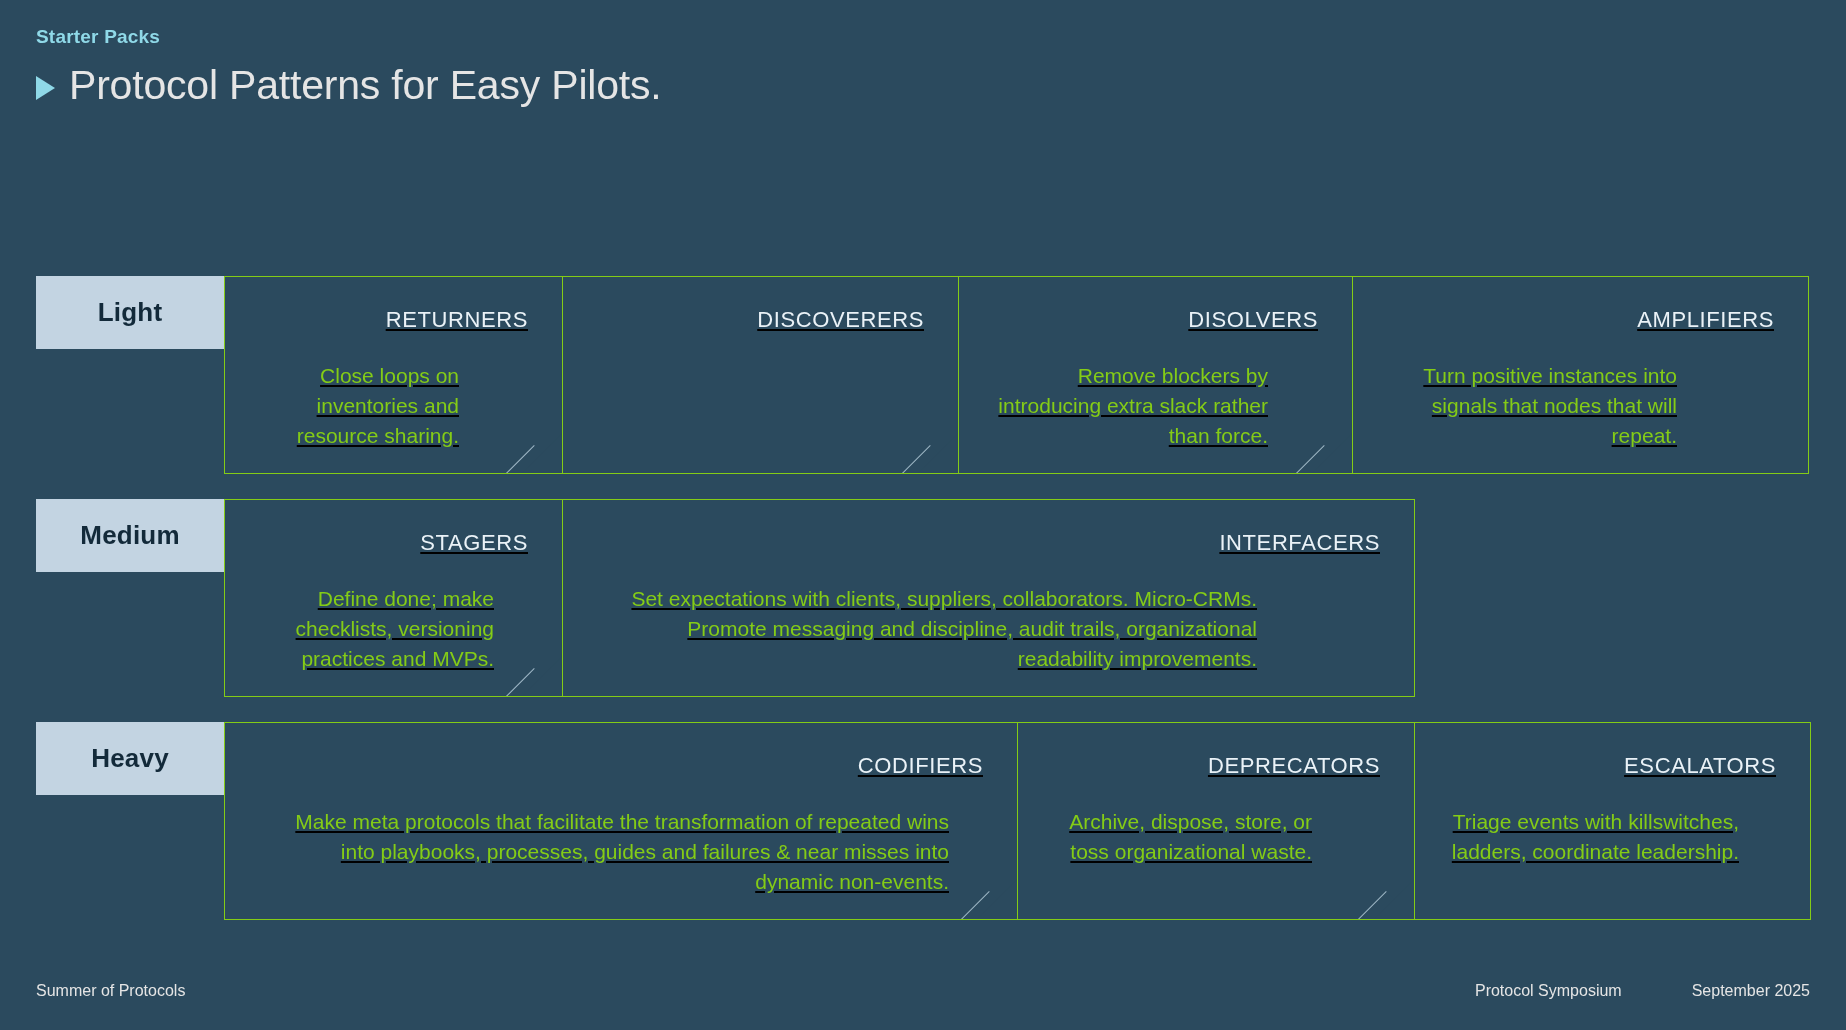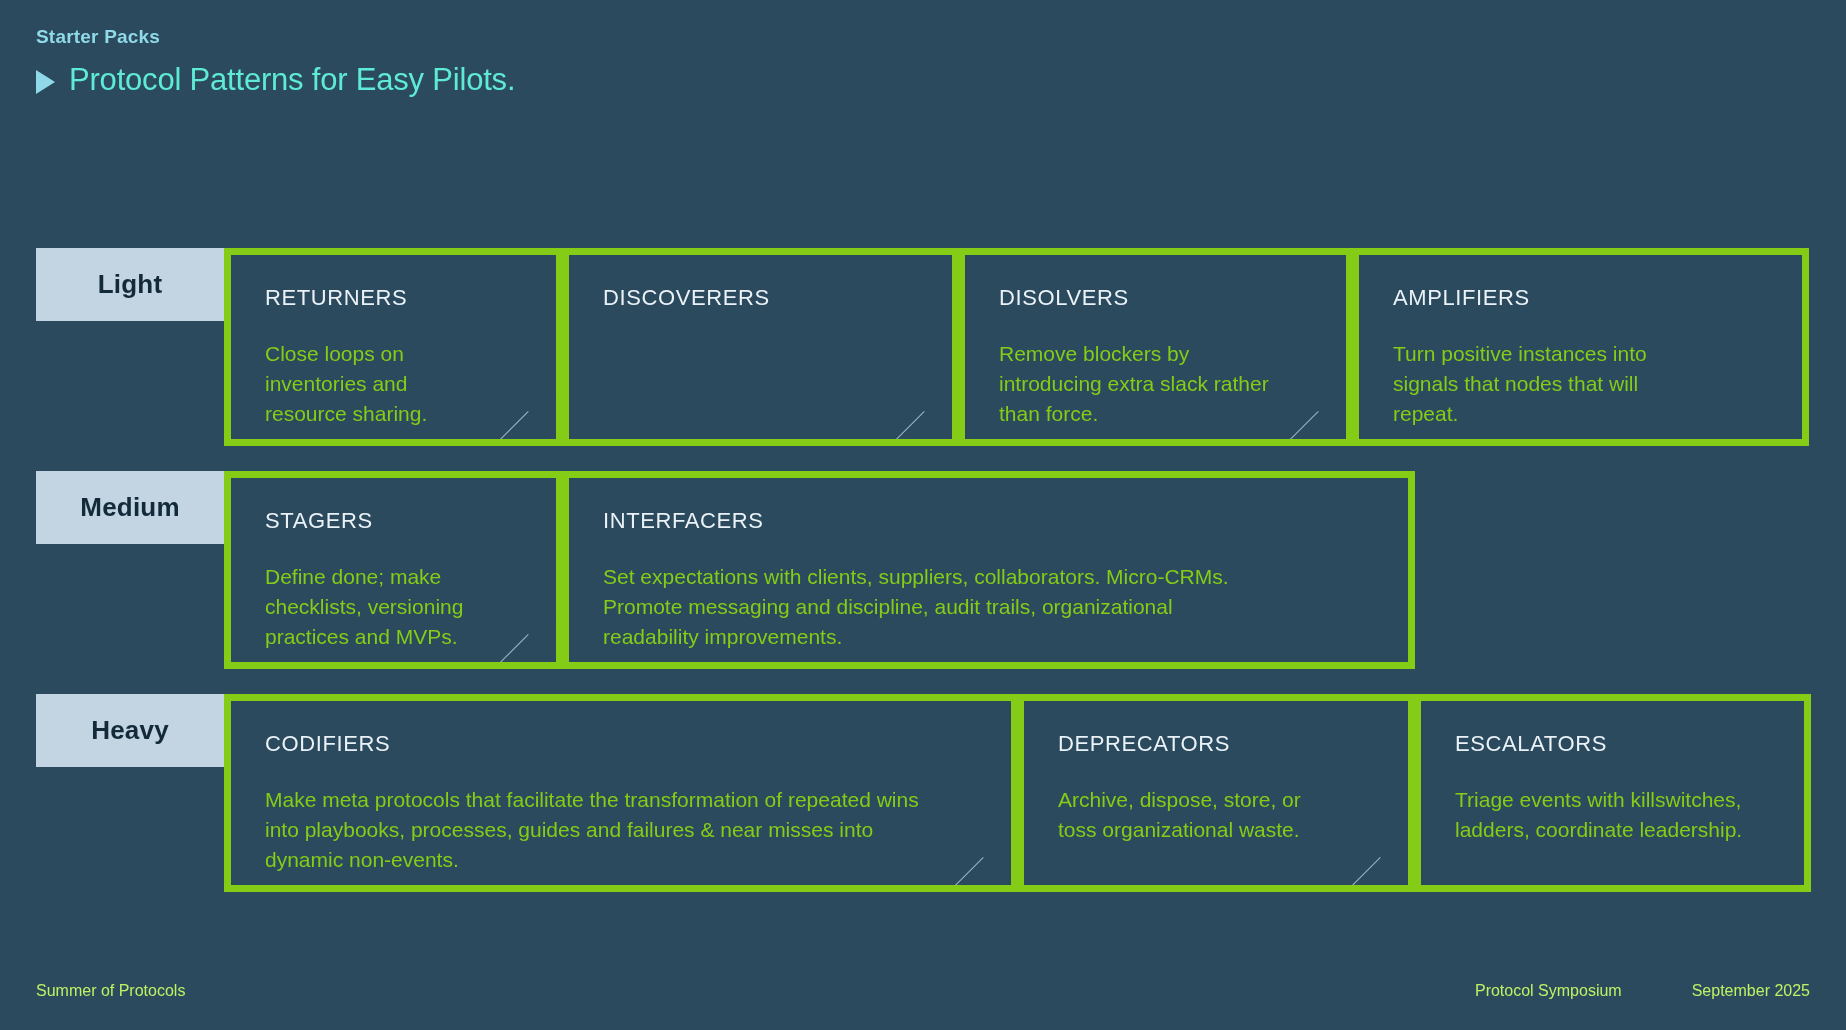--- a/index.html
+++ b/index.html
@@ -40,33 +40,34 @@
   }
   .play-triangle {
     width: 0;
     height: 0;
     border-left: 19px solid #8fd9e8;
     border-top: 12px solid transparent;
     border-bottom: 12px solid transparent;
     margin-top: 4px;
   }
   .title {
-    color: #5eead4;
-    font-size: 31px;
+    color: #e5e5e5;
+    font-size: 41px;
     font-weight: 500;
     letter-spacing: -0.2px;
     white-space: nowrap;
   }
 
   
   .matrix {
     position: absolute;
     left: 36px;
-    top: 248px;
+    top: 276px;
     width: 1774px;
+    text-align: right;
   }
 
   .row {
     position: relative;
     margin-bottom: 25px;
     display: flex;
     align-items: stretch;
   }
   .row:last-child { margin-bottom: 0; }
 
@@ -89,24 +90,25 @@
 
   .cells {
     display: flex;
     flex: 1 1 auto;
     margin-left: 0;
     gap: 0;
   }
 
   .cell {
     position: relative;
-    border: 7px solid #84cc16;
+    border: 1px solid #84cc16;
     padding: 30px 34px 0 34px;
     margin-left: -1px;
     overflow: hidden;
+    text-decoration: underline;
   }
   .cell:first-child { margin-left: 0; }
 
   .cell-title {
     color: #eaf2f7;
     font-size: 22px;
     letter-spacing: 0.6px;
     font-weight: 400;
   }
   .cell-body {
@@ -148,21 +150,21 @@
   .row-heavy .cell { height: 198px; }
 
   
   .footer {
     position: absolute;
     left: 36px;
     right: 36px;
     bottom: 30px;
     display: flex;
     align-items: center;
-    color: #bef264;
+    color: #e5e5e5;
     font-size: 16px;
   }
   .footer .left { flex: 0 0 auto; }
   .footer .right {
     margin-left: auto;
     display: flex;
     gap: 70px;
   }
 </style>
 </head>

